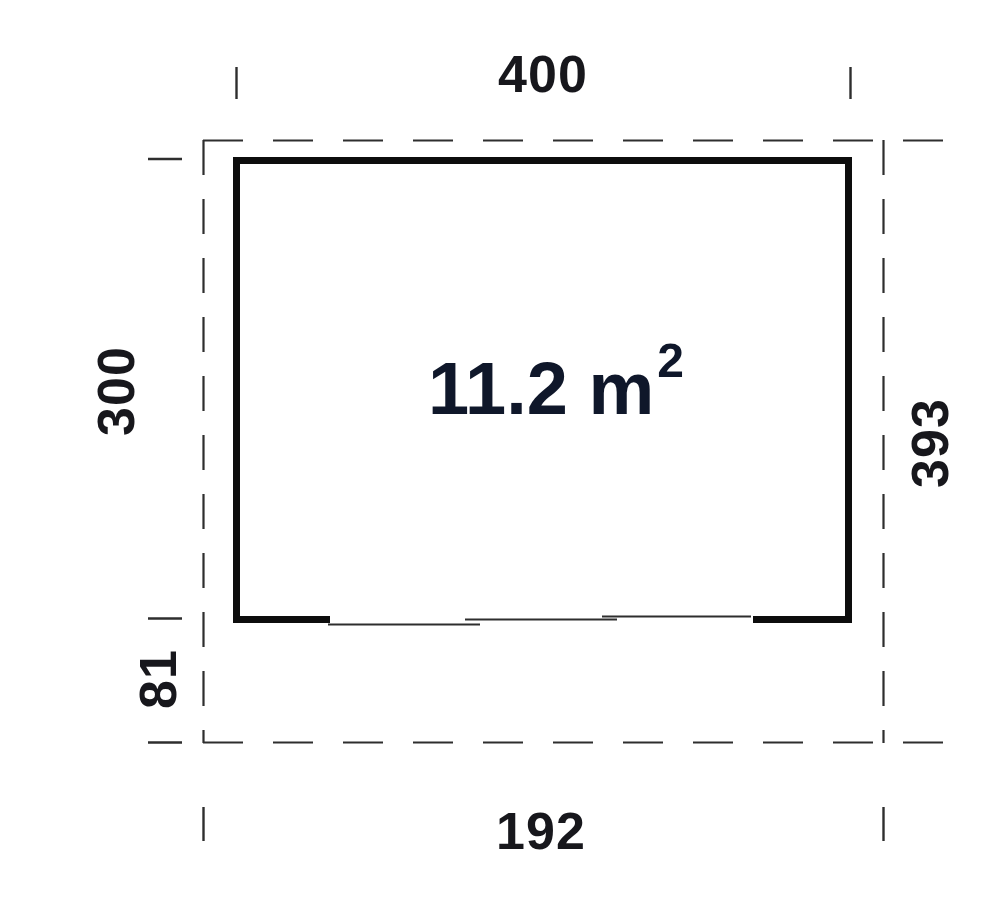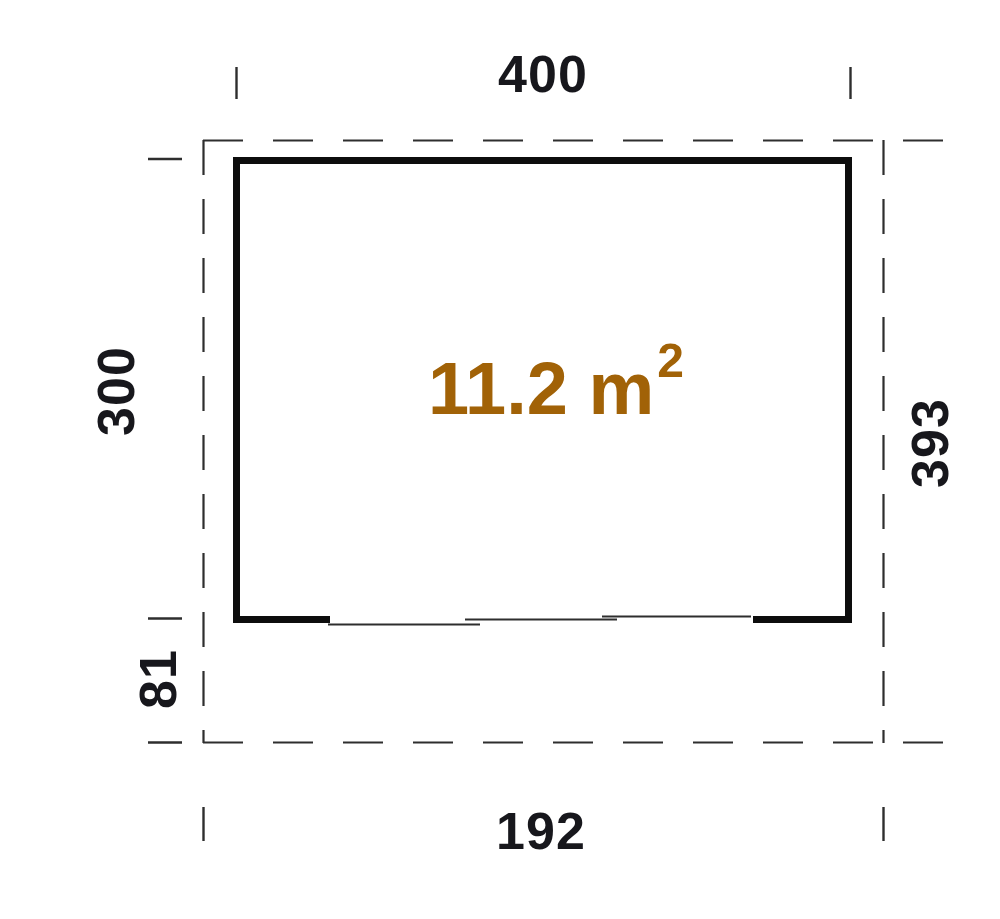--- a/index.html
+++ b/index.html
@@ -40,21 +40,21 @@
   .dim-top    { left: 543px; top: 74px;  }
   .dim-bottom { left: 541px; top: 831px; }
   .dim-left   { left: 116px; top: 391px; }
   .dim-right  { left: 930px; top: 443px; }
   .dim-offset { left: 158px; top: 679px; }
   .area-label {
     position: absolute;
     left: 556px;
     top: 389px;
     transform: translate(-50%, -50%);
-    color: #a16207;
+    color: #0f172a;
     font-size: 74px;
     font-weight: 700;
     white-space: nowrap;
     line-height: 1;
     user-select: none;
   }
   .area-sup {
     display: inline-block;
     font-size: 48px;
     position: relative;

